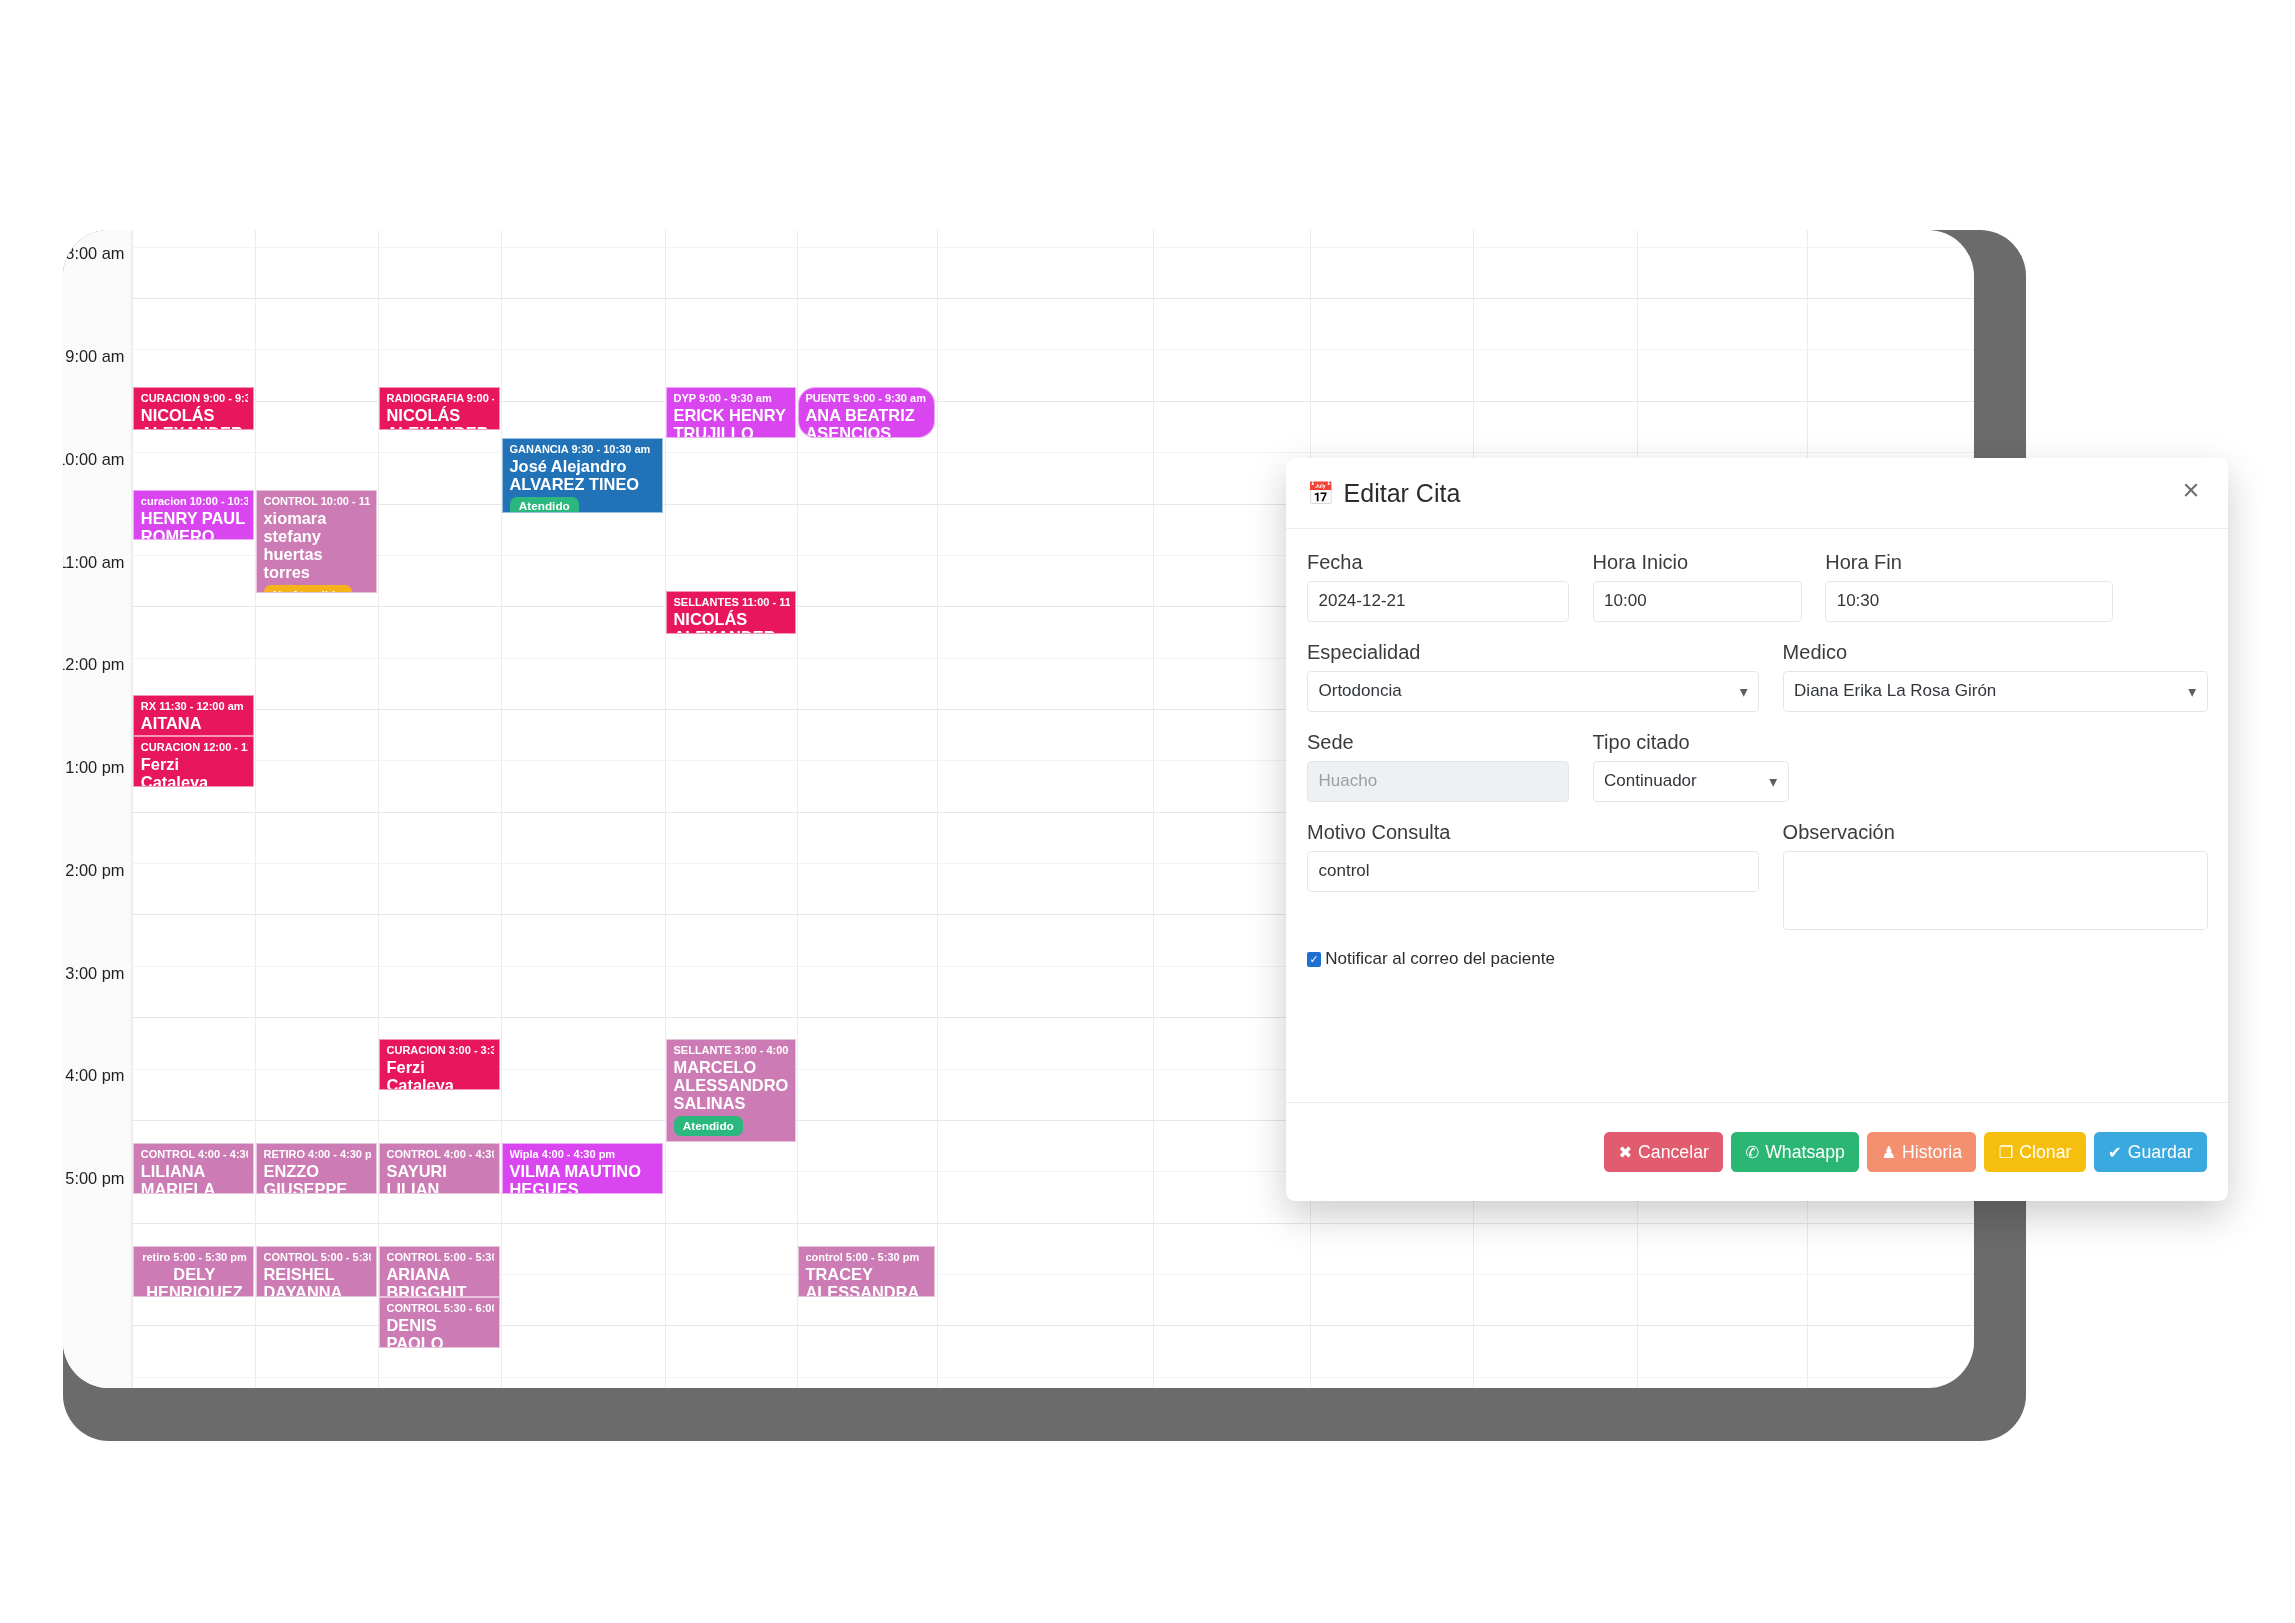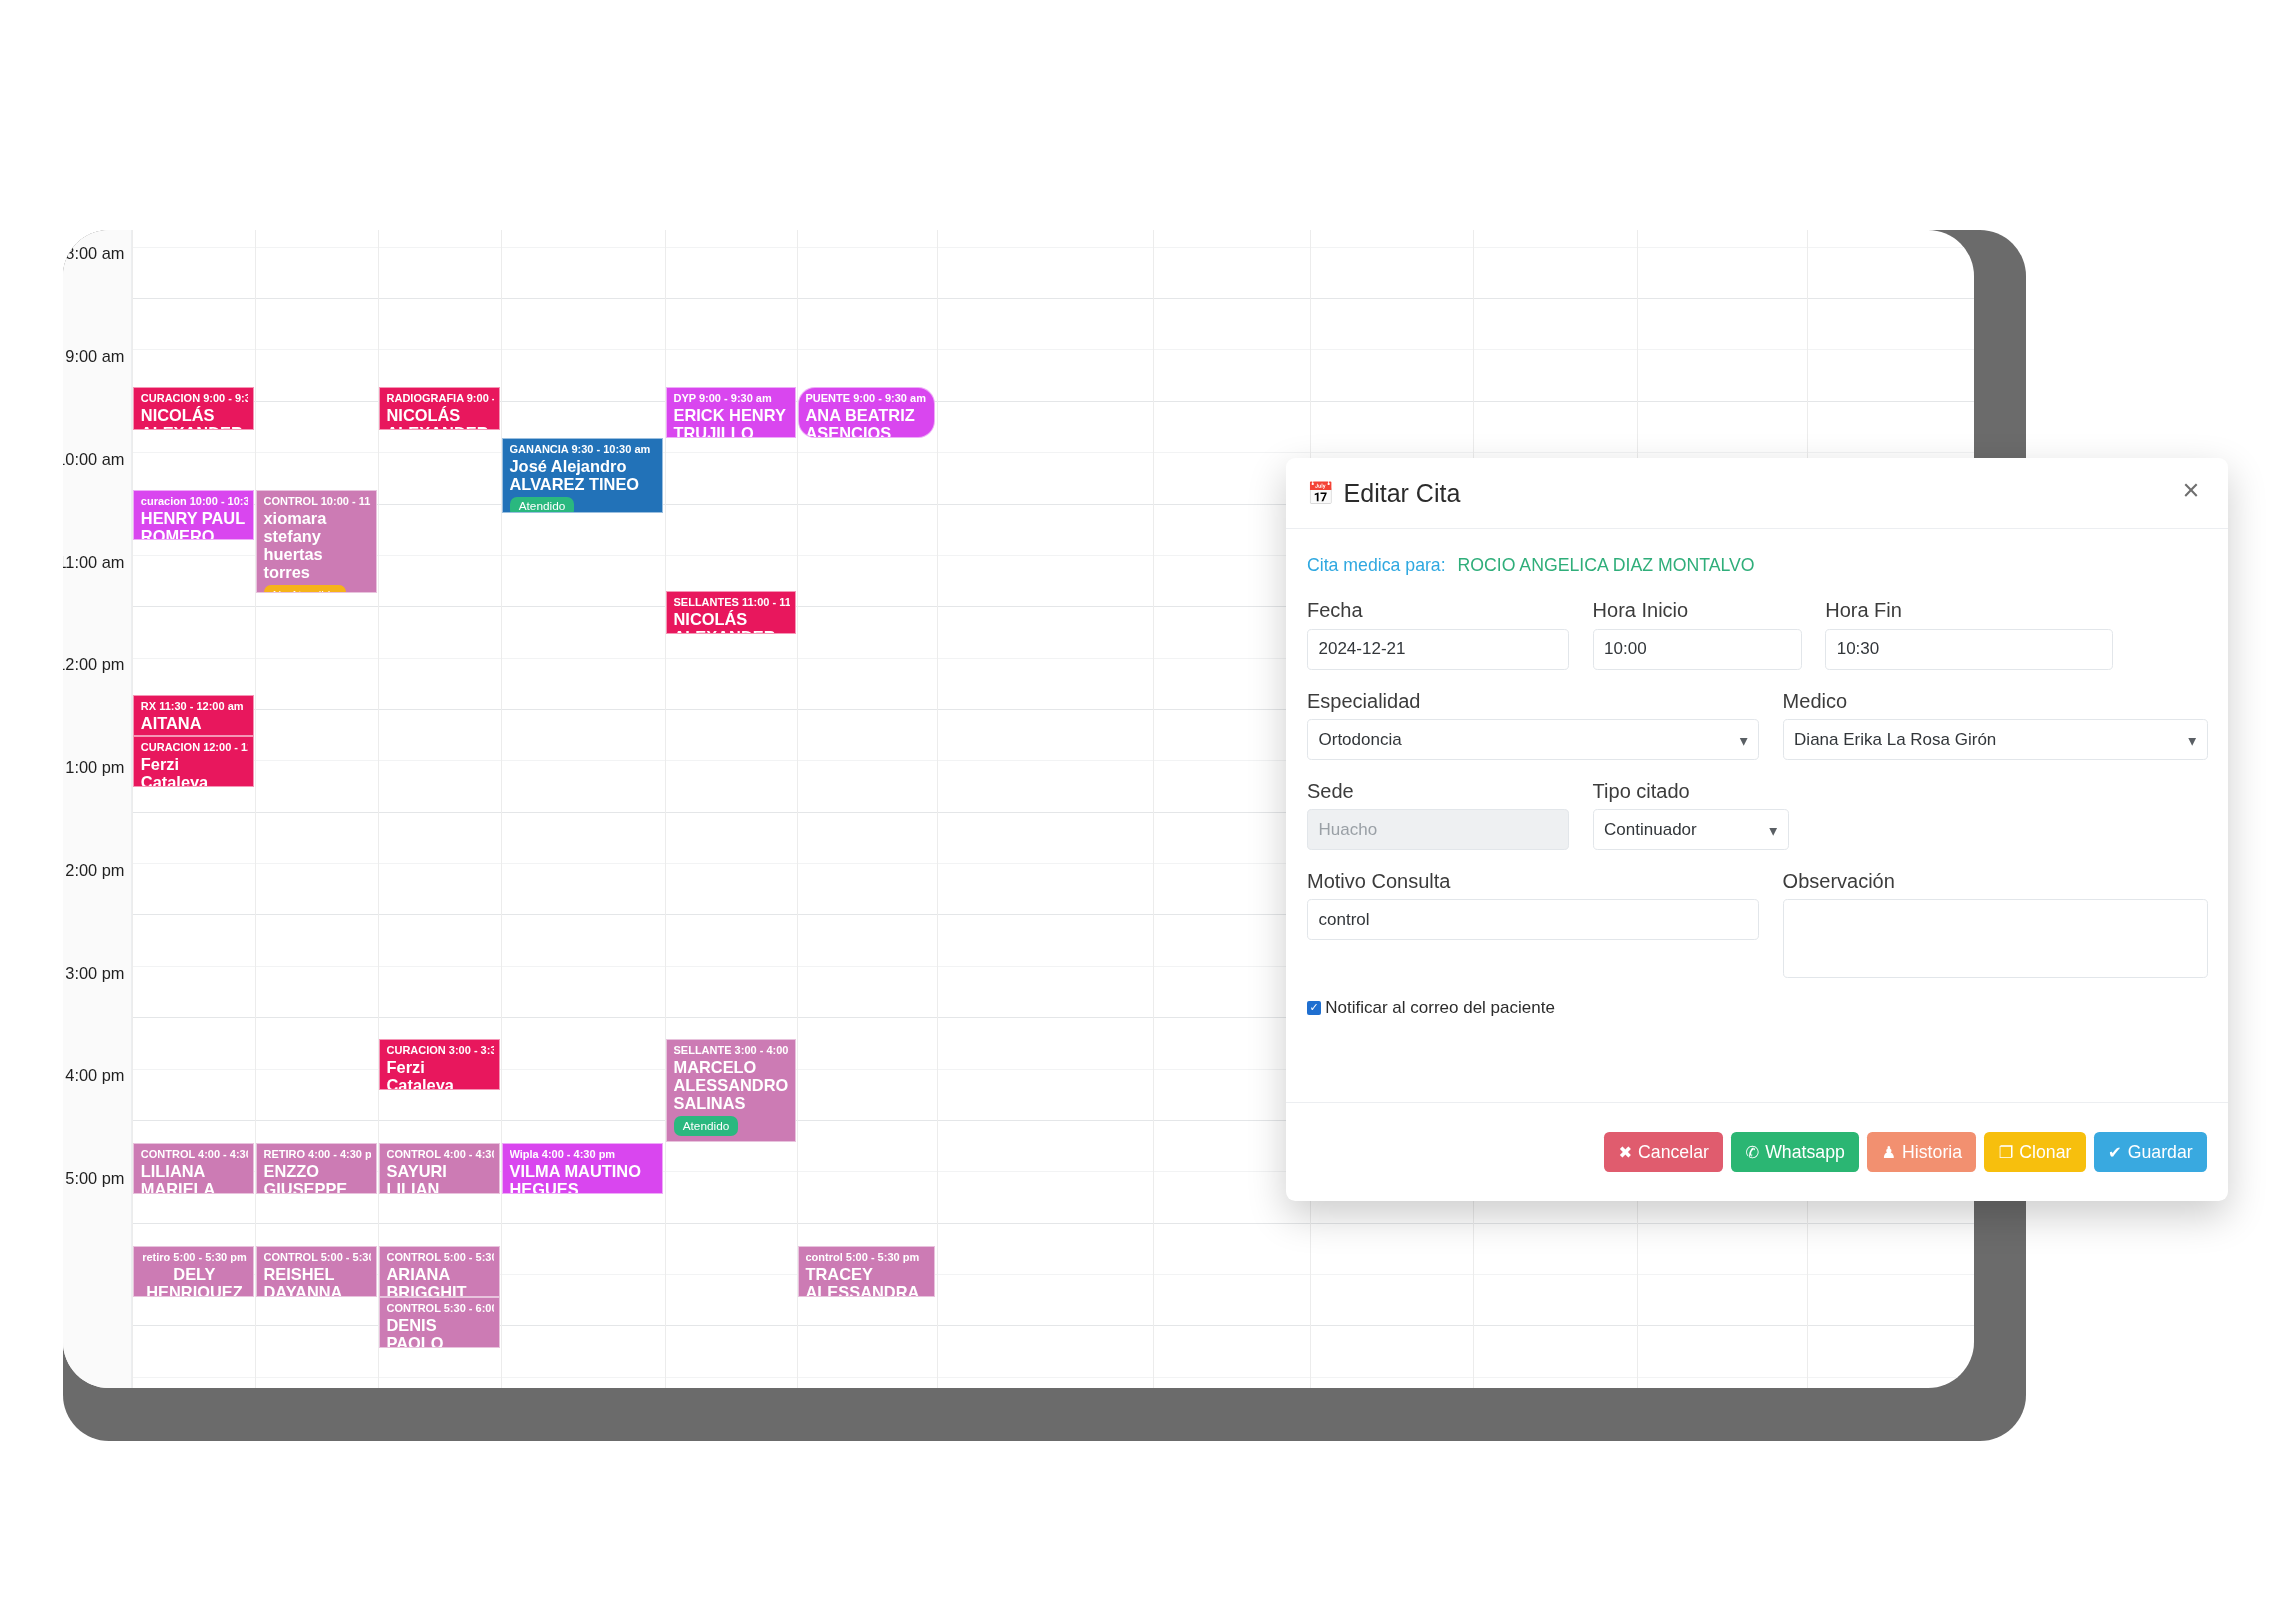--- a/index.html
+++ b/index.html
@@ -94,21 +94,21 @@
     line-height:1.1;
     display:block;
     margin-top:2px;
   }
   .badge{
     display:inline-block;
     margin-top:3.9px;
     padding:3.3px 9.2px 3.9px 9.2px;
     border-radius:7px;
     font-size:11.8px;
-    font-weight:normal;
+    font-weight:bold;
     color:#ffffff;
     line-height:1.1;
   }
   .b-aten{background:#2ab87f;}
   .b-noat{background:#f6b319;color:#fff;}
   .c-pink{background:#e8175d;}
   .c-green{background:#d946ef;}
   .c-orchid{background:#cc7bb4;}
   .c-blue{background:#2272b8;}
 
@@ -339,23 +339,20 @@
 <div id="modal">
   <div id="modal-head">
     <div id="modal-title">
       <span id="cal-icon">📅</span>
       <span>Editar Cita</span>
     </div>
     <div id="modal-close">×</div>
   </div>
 
   <div id="modal-body">
-    <div id="cita-row">
-      <span id="cita-label">Cita medica para:</span><span id="cita-name">ROCIO ANGELICA DIAZ MONTALVO</span>
-    </div>
 
     <div class="row">
       <div style="flex:0 0 262px">
         <span class="fld-label">Fecha</span>
         <div class="fld">2024-12-21</div>
       </div>
       <div style="flex:0 0 209px">
         <span class="fld-label">Hora Inicio</span>
         <div class="fld">10:00</div>
       </div>

